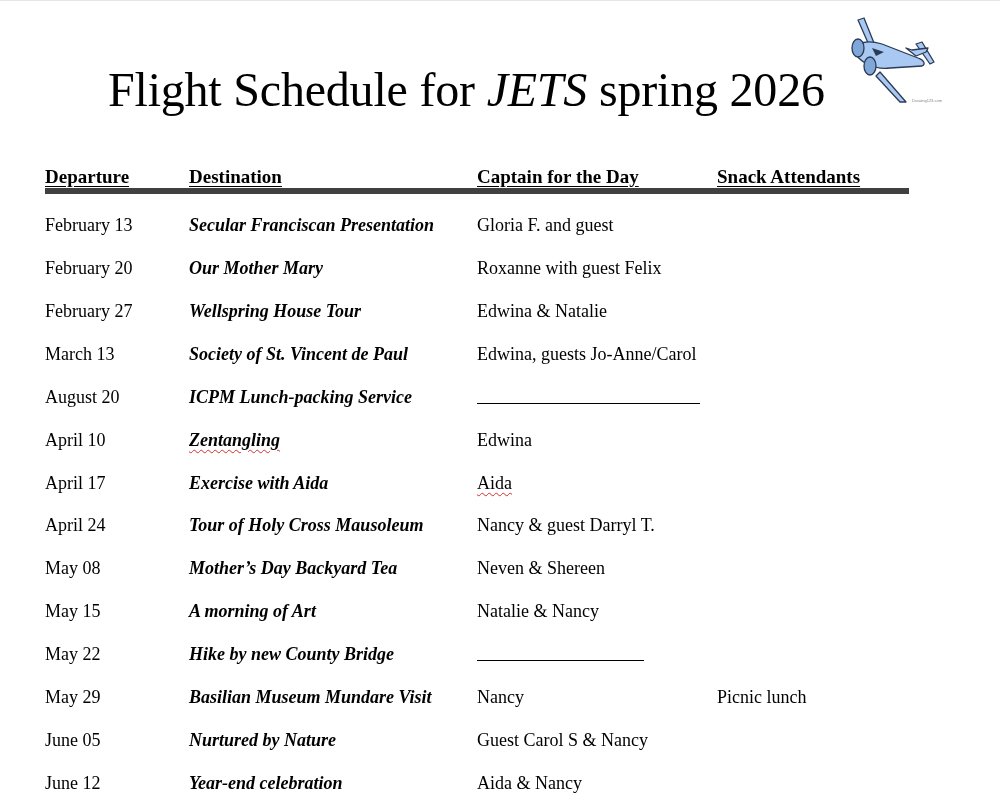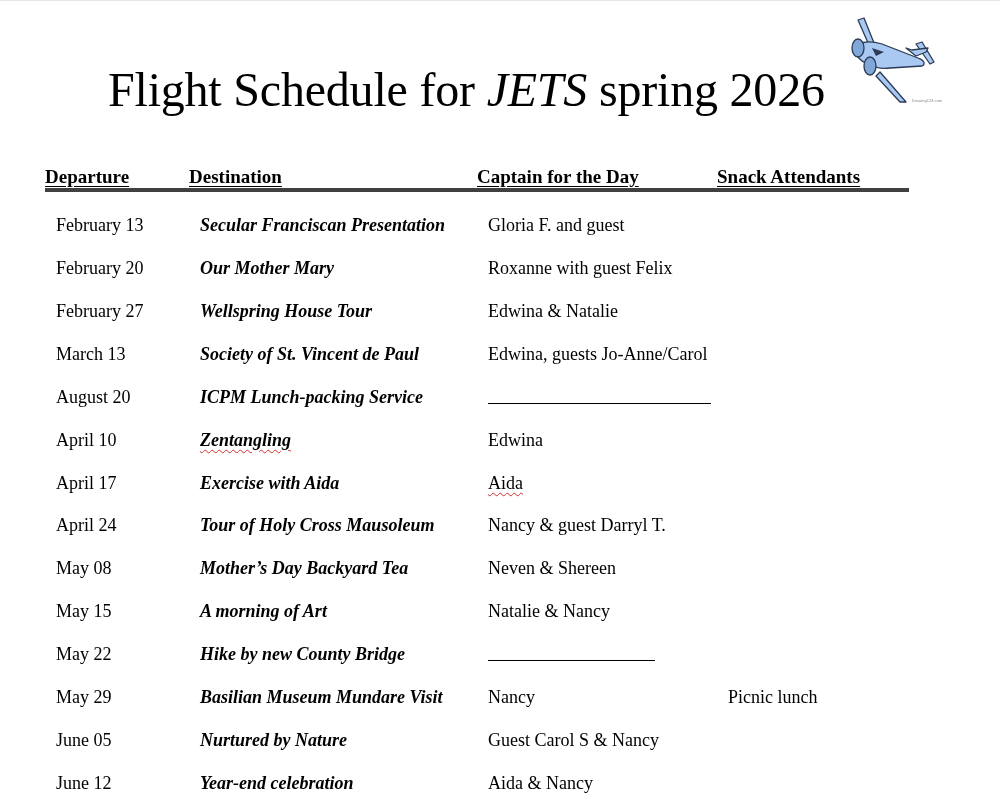--- a/index.html
+++ b/index.html
@@ -9,24 +9,24 @@
     }
     .topline { position: absolute; left: 0; top: 0; width: 1000px; height: 1px; background: #e6e6e6; }
     .title {
       position: absolute; left: 108px; top: 60px; font-size: 48px; line-height: 60px;
       white-space: nowrap; letter-spacing: -0.2px;
     }
     .title .em { font-style: italic; }
     .plane { position: absolute; left: 846px; top: 14px; width: 100px; height: 92px; }
     .plane-credit { position: absolute; left: 912px; top: 98px; font-family: "Liberation Sans", sans-serif; font-size: 4px; color: #888; }
 
-    .header-row { position: absolute; left: 45px; top: 164px; width: 864px; height: 24px; border-bottom: 4px solid #404040; }
+    .header-row { position: absolute; left: 45px; top: 164px; width: 864px; height: 24px; border-bottom: 6px solid #404040; }
     .hcell { position: absolute; top: 2px; font-weight: bold; font-size: 19px; text-decoration: underline; text-underline-offset: 3px; white-space: nowrap; }
 
-    .row { position: absolute; left: 56px; width: 900px; height: 24px; }
+    .row { position: absolute; left: 45px; width: 900px; height: 24px; }
     .cell { position: absolute; top: 0; font-size: 18px; line-height: 24px; white-space: nowrap; }
     .c1 { left: 0; }
     .c2 { left: 144px; font-weight: bold; font-style: italic; }
     .c3 { left: 432px; }
     .c4 { left: 672px; }
     .blank { display: inline-block; border-bottom: 1px solid #000; height: 18px; }
     .spell { text-decoration: underline wavy #d32f2f; text-decoration-thickness: 1px; text-underline-offset: 3px; }
   </style>
 </head>
 <body>

